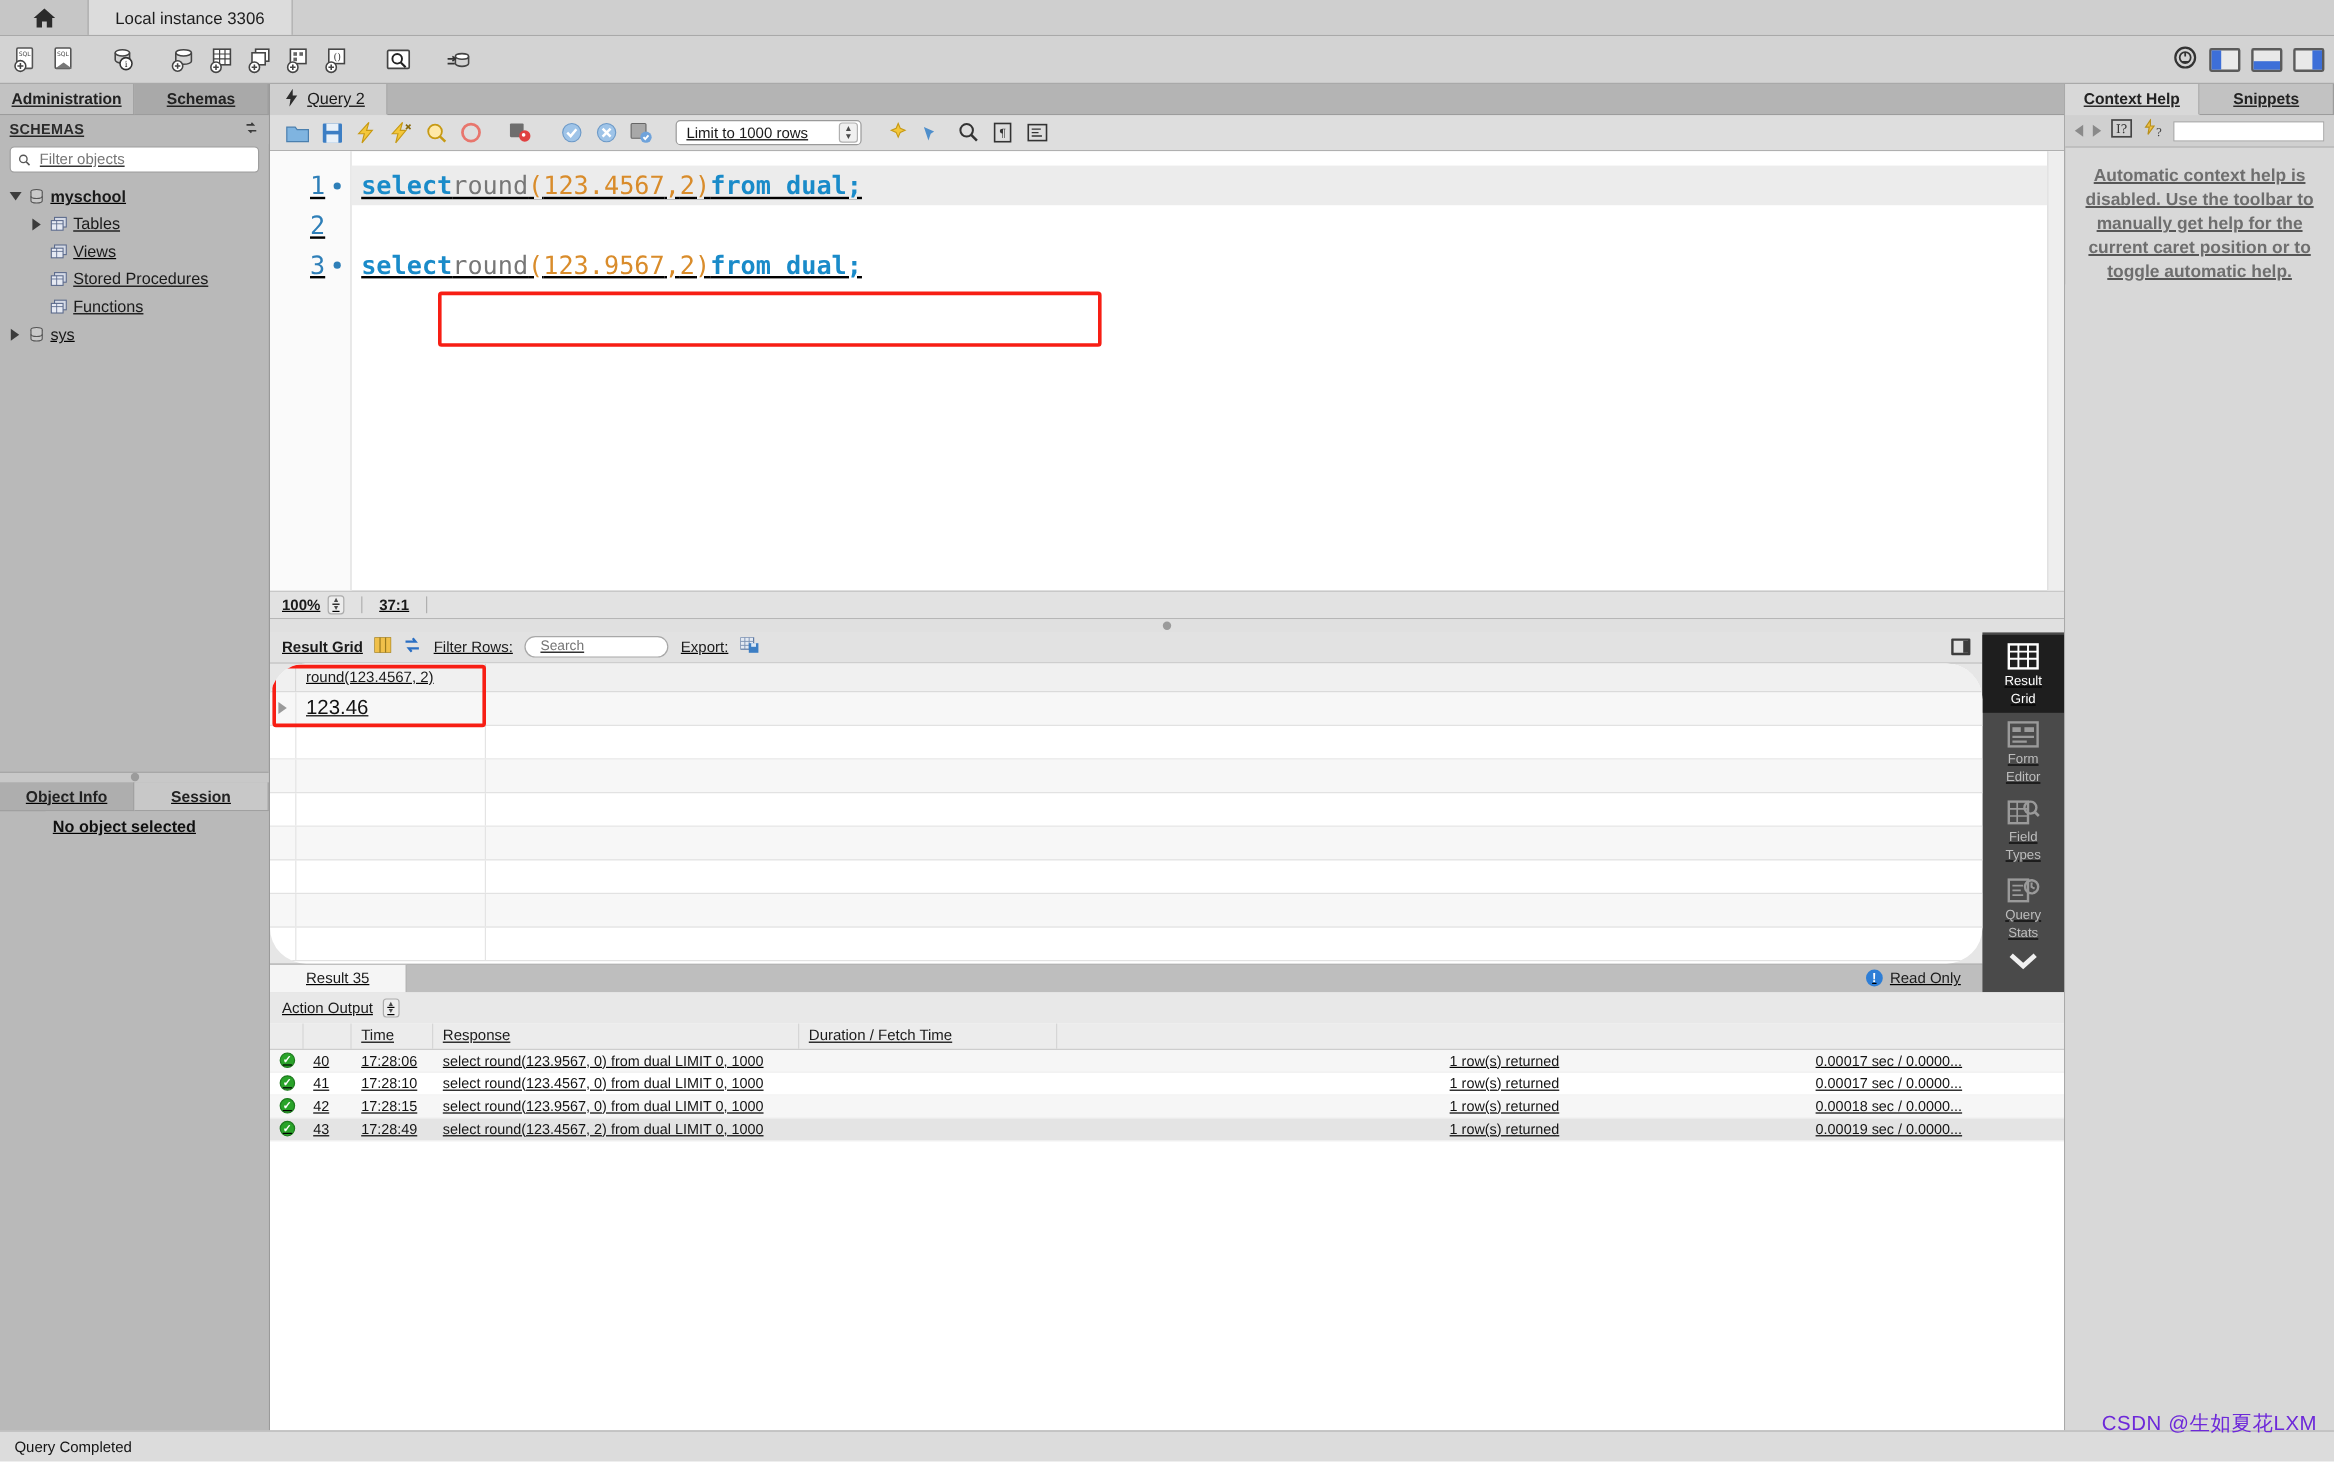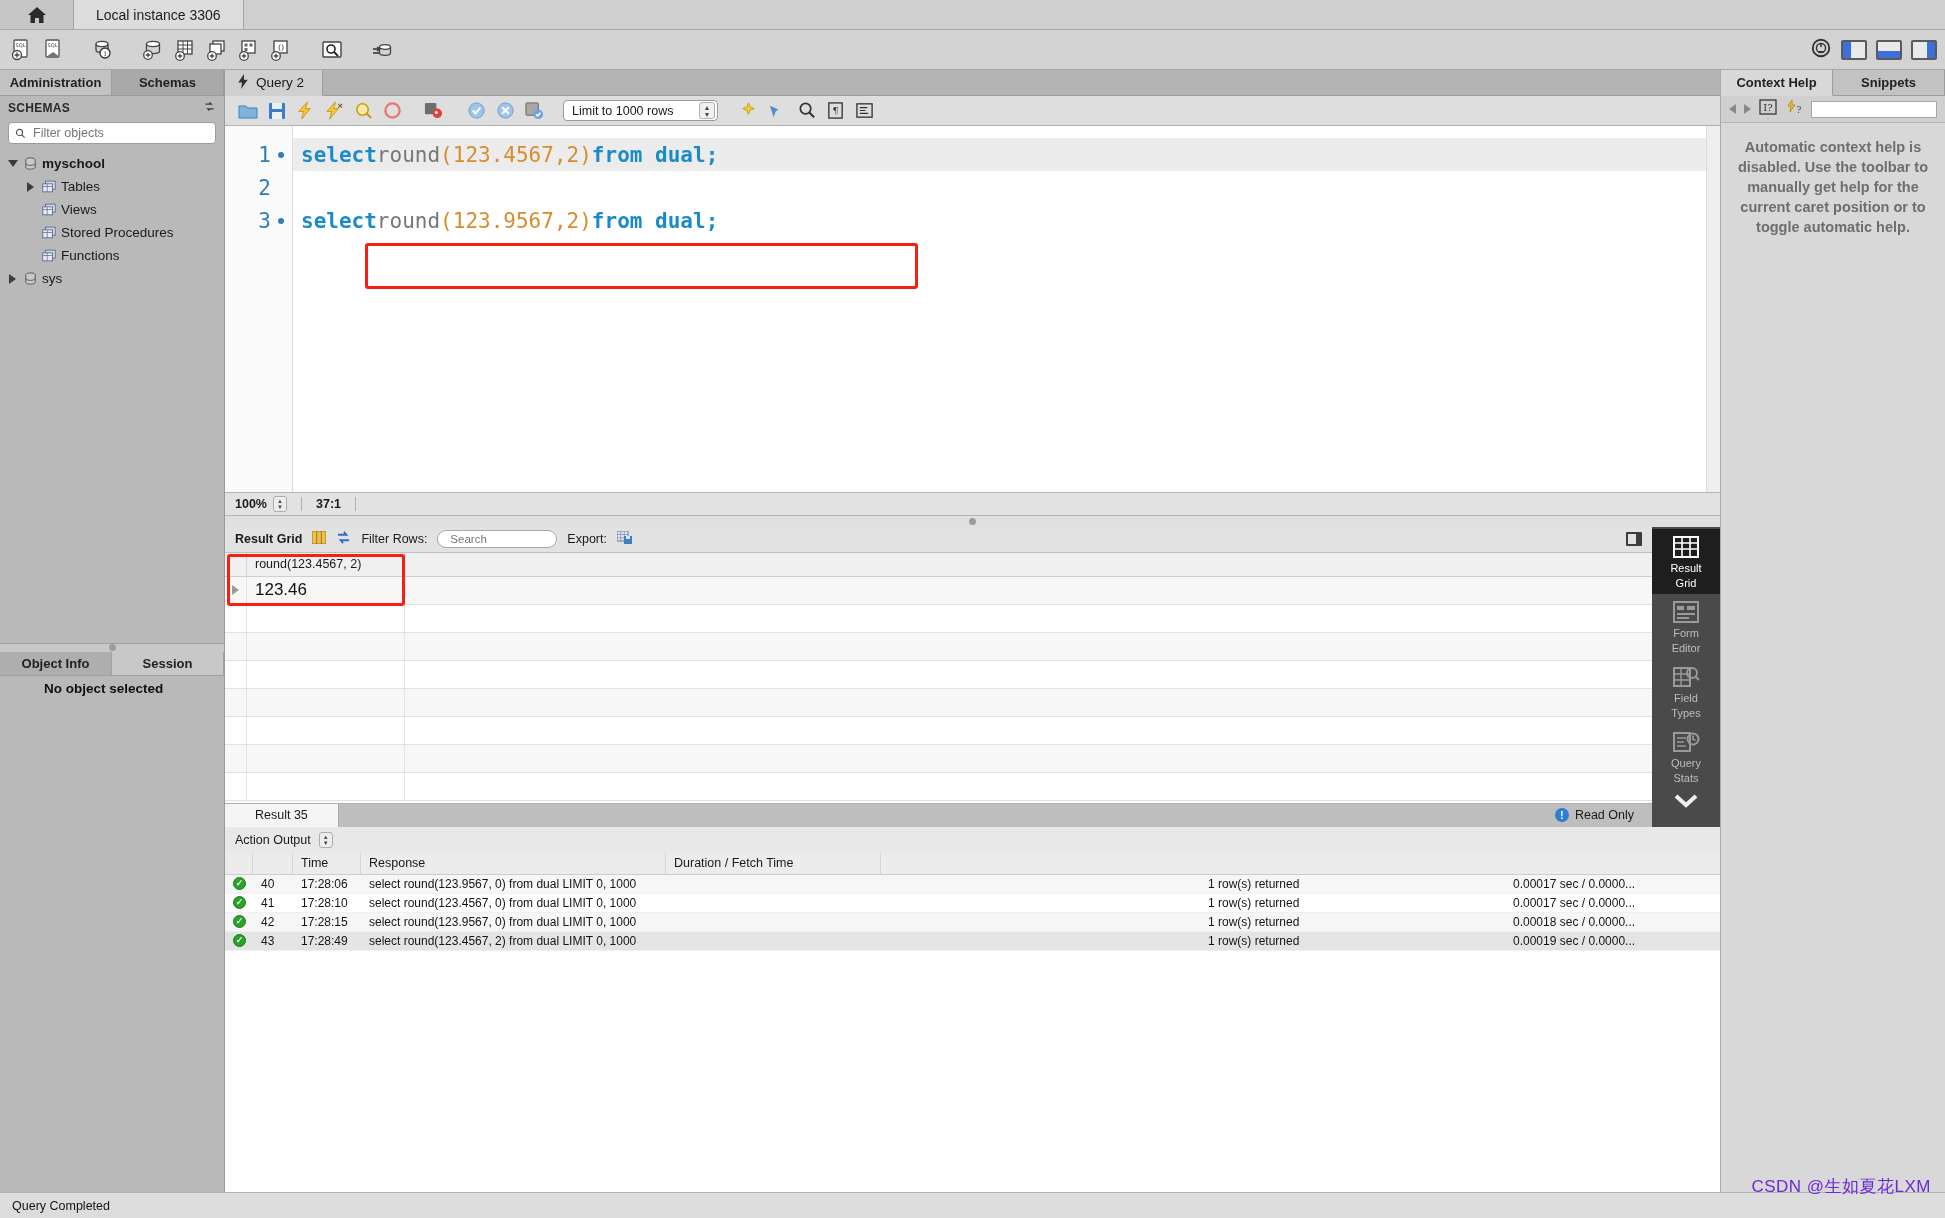--- a/index.html
+++ b/index.html
@@ -58,21 +58,21 @@
   }
   .wc {
     width: 26px; height: 20px; border: 2px solid #5b5b5b;
     border-radius: 2px; background: #e9e9e9; position: relative;
   }
   .wc.left::before { content:""; position:absolute; left:0; top:0; bottom:0; width:8px; background:#3d6fd8; }
   .wc.bottom::before { content:""; position:absolute; left:0; right:0; bottom:0; height:7px; background:#3d6fd8; }
   .wc.right::before { content:""; position:absolute; right:0; top:0; bottom:0; width:8px; background:#3d6fd8; }
 
   
-  .body { flex: 1; display: flex; min-height: 0; }
+  .body { flex: 1; display: flex; min-height: 0; text-decoration: underline; }
 
   
   .sidebar {
     width: 225px; flex: 0 0 225px;
     background: #b9b9b9;
     display: flex; flex-direction: column;
     border-right: 1px solid #9a9a9a;
   }
   .side-tabs { display: flex; height: 26px; flex: 0 0 26px; }
   .side-tab {
@@ -227,21 +227,21 @@
     display: flex; align-items: center; padding: 0 6px; gap: 4px;
   }
   .search-box input {
     border: 0; outline: 0; flex: 1; font-size: 11.5px; color: #333;
     background: transparent; font-family: "Liberation Sans", sans-serif;
   }
   .rt-right { margin-left: auto; display: flex; align-items: center; }
   .panel-icon { width: 16px; height: 14px; border: 2px solid #3d3d3d; border-radius: 1px; position: relative; }
   .panel-icon::after { content:""; position:absolute; right:0; top:0; bottom:0; width:4px; background:#3d3d3d; }
 
-  .grid { flex: 1; position: relative; overflow: hidden; background: #fff; }
+  .grid { flex: 1; position: relative; overflow: hidden; background: #fff; border-radius: 30px; }
   .ghead { height: 24px; display: flex; background: #f0f0f0; border-bottom: 1px solid #cfcfcf; }
   .gh-marker { width: 22px; flex: 0 0 22px; border-right: 1px solid #d4d4d4; background: #f0f0f0; }
   .gh-cell {
     width: 158px; flex: 0 0 158px; display: flex; align-items: center;
     padding-left: 8px; font-size: 12.5px; color: #1a1a1a;
     border-right: 1px solid #d4d4d4; background: #f0f0f0;
   }
   .gh-fill { flex: 1; background: #f0f0f0; }
   .grow { height: 28px; display: flex; border-bottom: 1px solid #e2e2e2; }
   .grow:nth-child(even) { background: #f7f7f7; }

